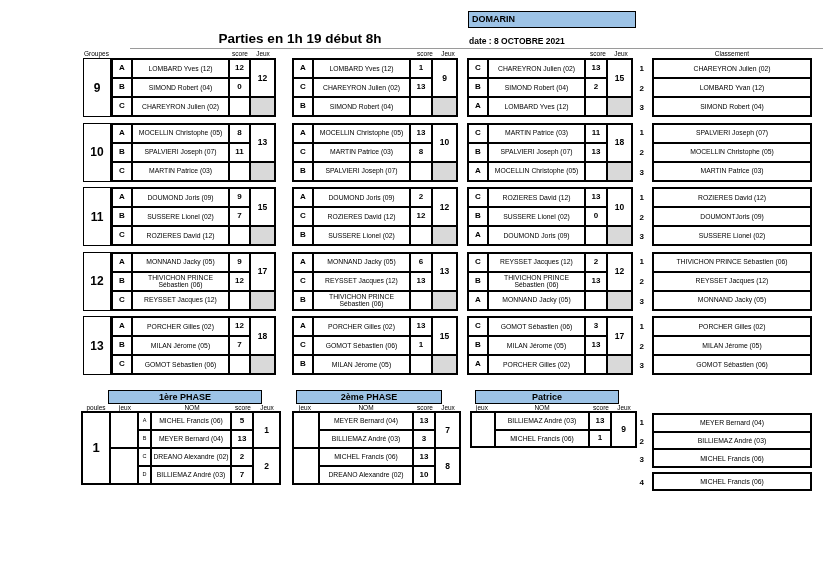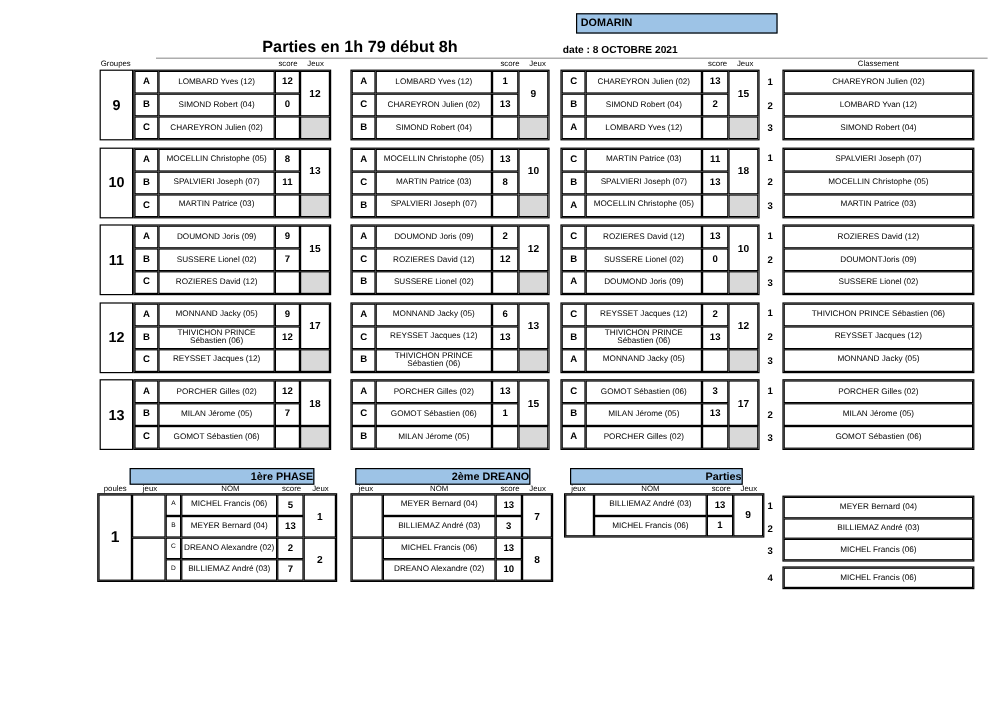--- a/index.html
+++ b/index.html
@@ -2,62 +2,62 @@
 <html><head>
 <meta charset="utf-8">
 <style>
   html,body{margin:0;padding:0;background:#fff;}
   .page{position:relative;width:828px;height:586px;background:#ffffff;
         font-family:"Liberation Sans",sans-serif;color:#000;overflow:hidden;}
   .abs{position:absolute;}
   .title{font-weight:bold;font-size:12px;text-align:center;}
   .subtitle{font-weight:bold;font-size:13.5px;text-align:center;}
   .bluebox{background:#9DC3E6;border:1px solid #000;font-weight:bold;}
-  .domarin{font-size:9px;line-height:15px;padding-left:3px;margin-left:12px;}
+  .domarin{font-size:9px;line-height:15px;padding-left:3px;}
   .datetxt{font-weight:bold;font-size:8.5px;}
   .rule{height:1px;background:#9a9a9a;}
   .lbl{font-size:6.5px;white-space:nowrap;transform:translateX(-50%);}
   .lbl-left{font-size:6.5px;white-space:nowrap;}
   .rtable,.ptable,.ctable{position:absolute;display:grid;border:1.5px solid #000;background:#fff;box-sizing:border-box;}
   .cell{border:0.5px solid #000;display:flex;align-items:center;justify-content:center;
         text-align:center;overflow:hidden;box-sizing:border-box;line-height:1.05;}
   .letter{font-weight:bold;font-size:8px;}
   .tinyletter{font-size:5.5px;}
   .pname{font-size:6.8px;padding:0 1px;}
   .pscore{font-weight:bold;font-size:8px;}
   .jeuxval{font-weight:bold;font-size:8.5px;}
   .gray{background:#D9D9D9;}
   .groupnum{font-weight:bold;font-size:12px;border:1.5px solid #000;background:#fff;
             display:flex;align-items:center;justify-content:center;box-sizing:border-box;}
   .poolnum{font-weight:bold;font-size:13px;}
   .rank{font-weight:bold;font-size:8px;text-align:right;width:12px;transform:translateY(-50%);}
-  .phasehdr{font-size:9px;text-align:right;line-height:12px;}
+  .phasehdr{font-size:9px;text-align:center;line-height:12px;}
 </style>
 </head>
 <body>
 
 <div class="page" id="page">
 
-  <div class="abs subtitle" style="left:130px;top:31px;width:340px;">Parties en 1h 79 début 8h</div>
+  <div class="abs subtitle" style="left:130px;top:31px;width:340px;">Parties en 1h 19 début 8h</div>
   <div class="abs bluebox domarin" style="left:468px;top:11px;width:163px;height:15px;">DOMARIN</div>
   <div class="abs datetxt" style="left:469px;top:36px;">date : 8 OCTOBRE 2021</div>
   <div class="abs rule" style="left:130px;top:48px;width:693px;"></div>
 
   <div class="abs lbl-left" style="left:84px;top:50px;">Groupes</div>
   <div class="abs lbl" style="left:240px;top:50px;">score</div>
   <div class="abs lbl" style="left:263px;top:50px;">Jeux</div>
   <div class="abs lbl" style="left:425px;top:50px;">score</div>
   <div class="abs lbl" style="left:448px;top:50px;">Jeux</div>
   <div class="abs lbl" style="left:598px;top:50px;">score</div>
   <div class="abs lbl" style="left:621px;top:50px;">Jeux</div>
   <div class="abs lbl" style="left:732px;top:50px;">Classement</div>
 
   <div class="abs bluebox phasehdr" style="left:108px;top:390px;width:152px;height:12px;">1ère PHASE</div>
-  <div class="abs bluebox phasehdr" style="left:296px;top:390px;width:144px;height:12px;">2ème DREANO</div>
-  <div class="abs bluebox phasehdr" style="left:475px;top:390px;width:142px;height:12px;">Parties</div>
+  <div class="abs bluebox phasehdr" style="left:296px;top:390px;width:144px;height:12px;">2ème PHASE</div>
+  <div class="abs bluebox phasehdr" style="left:475px;top:390px;width:142px;height:12px;">Patrice</div>
 
   <div class="abs lbl" style="left:96px;top:404px;">poules</div>
   <div class="abs lbl" style="left:125px;top:404px;">jeux</div>
   <div class="abs lbl" style="left:192px;top:404px;">NOM</div>
   <div class="abs lbl" style="left:243px;top:404px;">score</div>
   <div class="abs lbl" style="left:267px;top:404px;">Jeux</div>
   <div class="abs lbl" style="left:305px;top:404px;">jeux</div>
   <div class="abs lbl" style="left:366px;top:404px;">NOM</div>
   <div class="abs lbl" style="left:425px;top:404px;">score</div>
   <div class="abs lbl" style="left:448px;top:404px;">Jeux</div>

